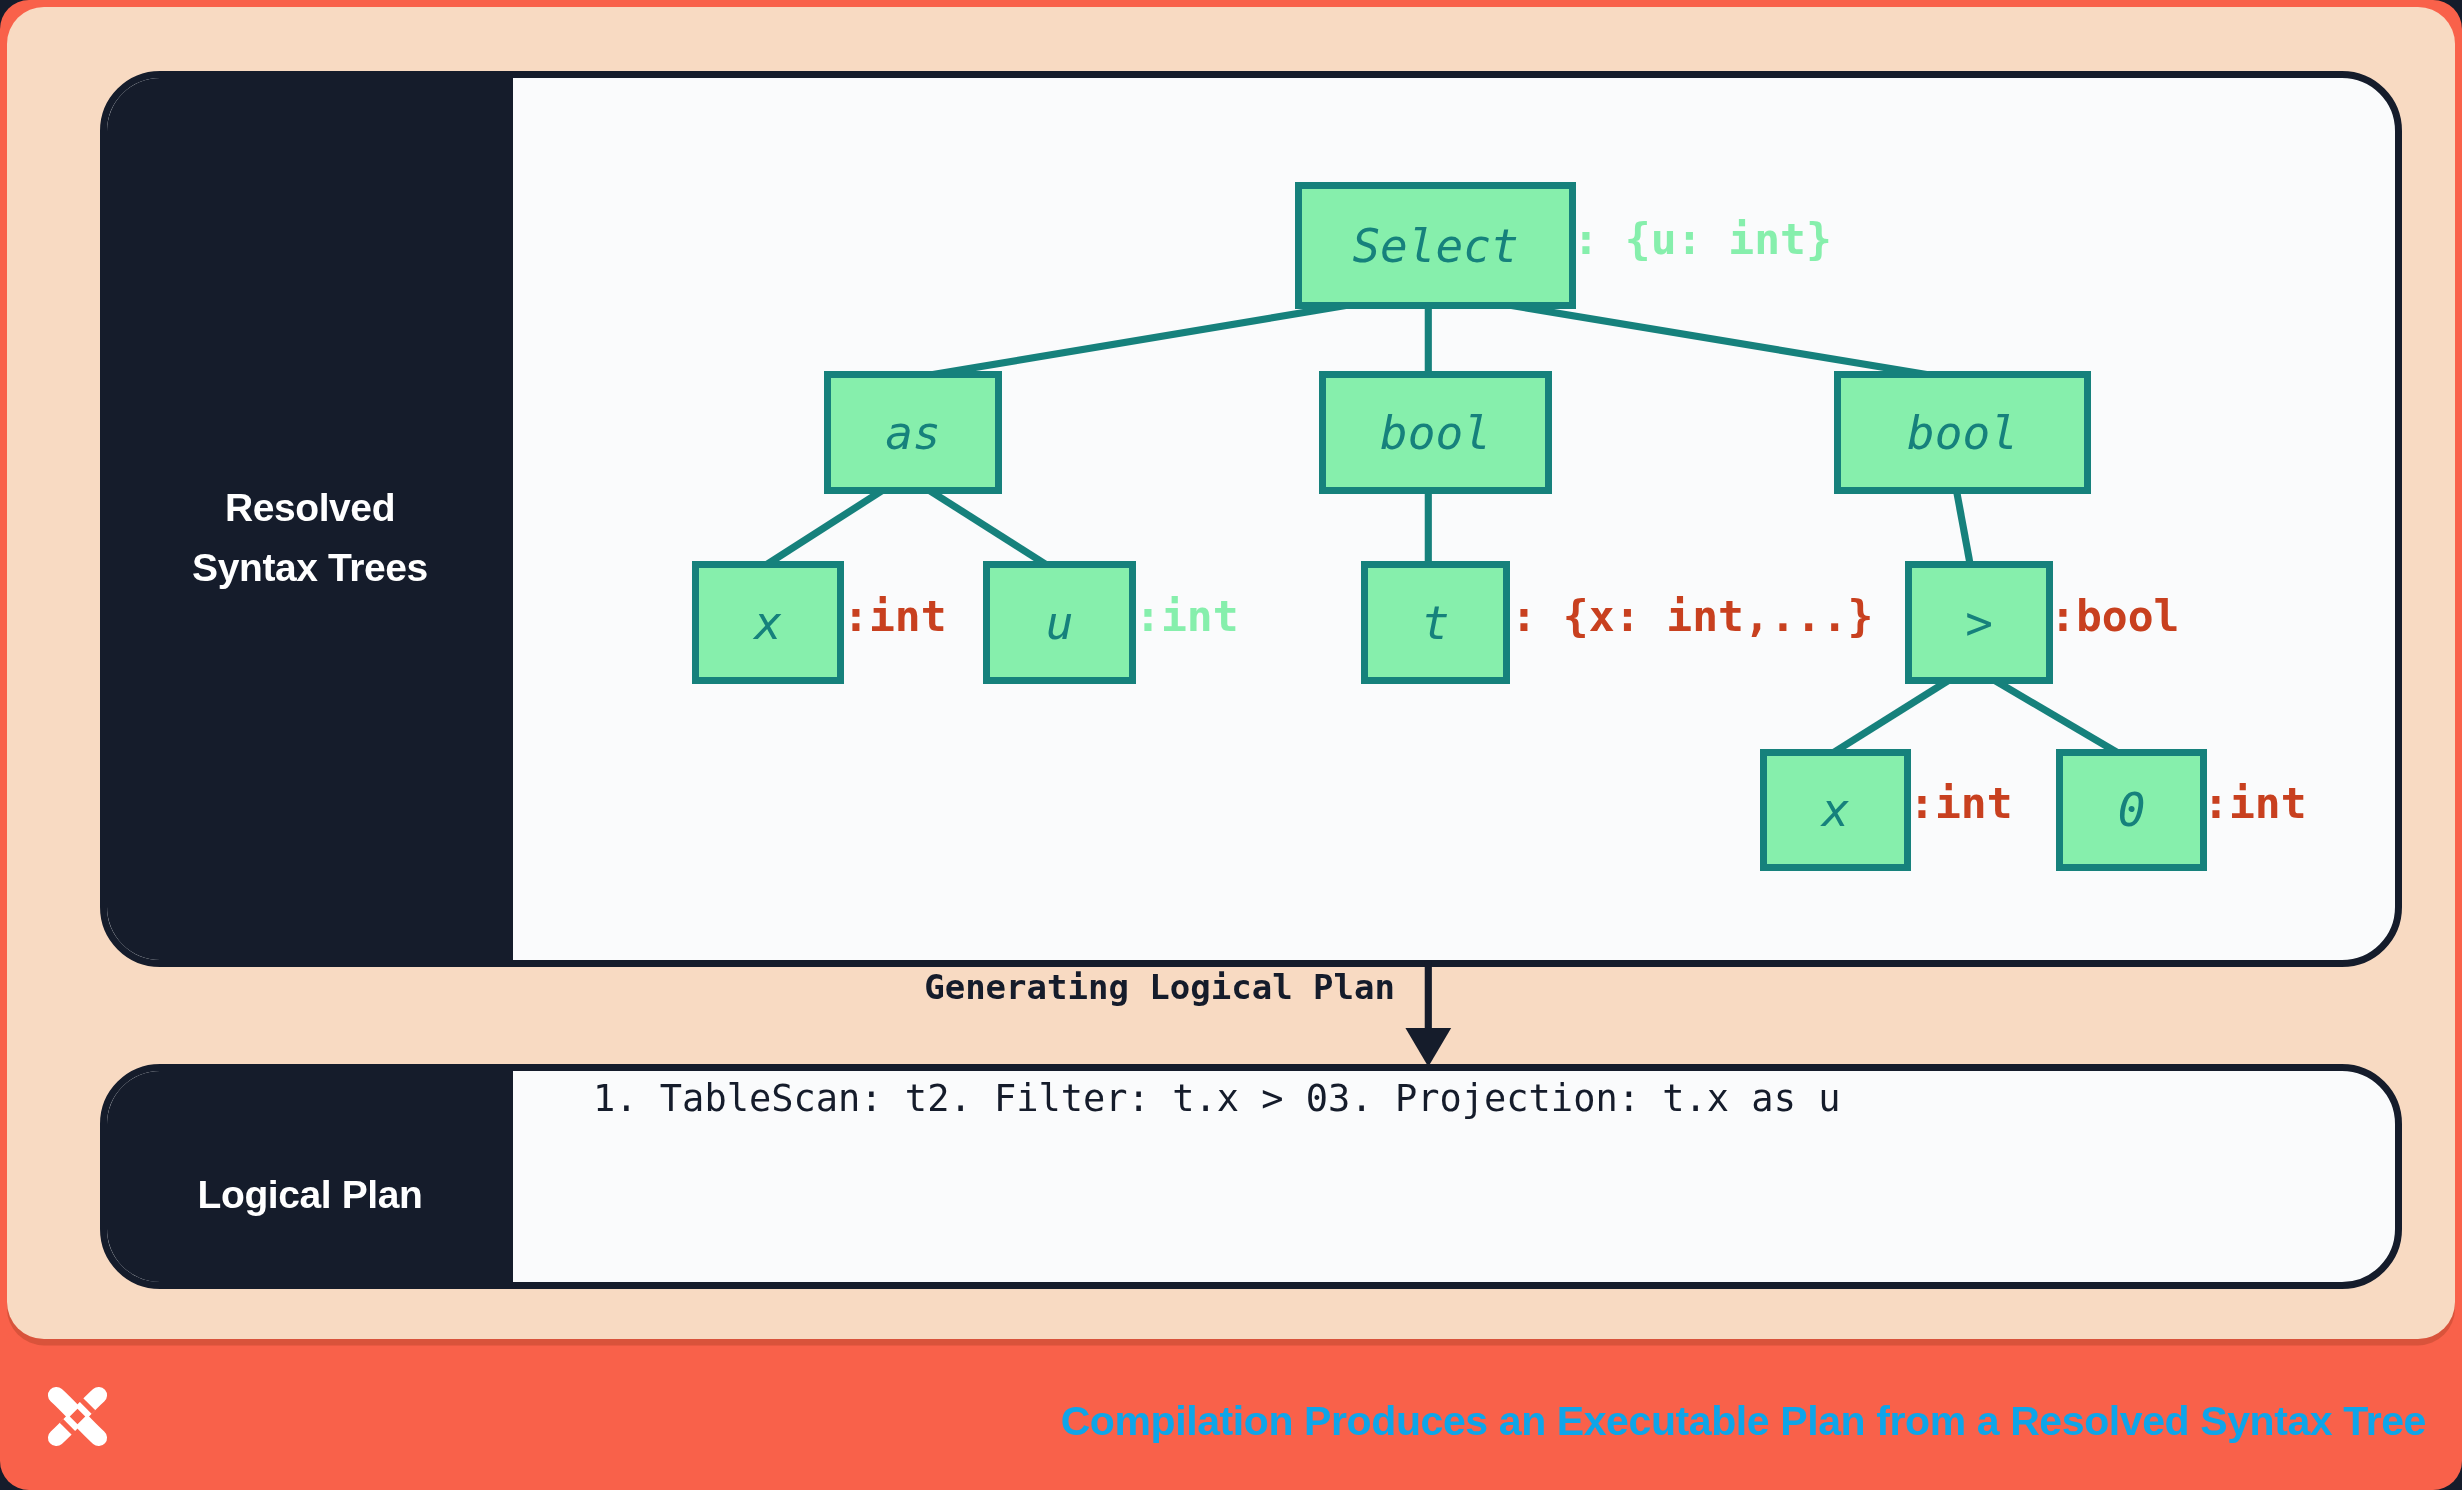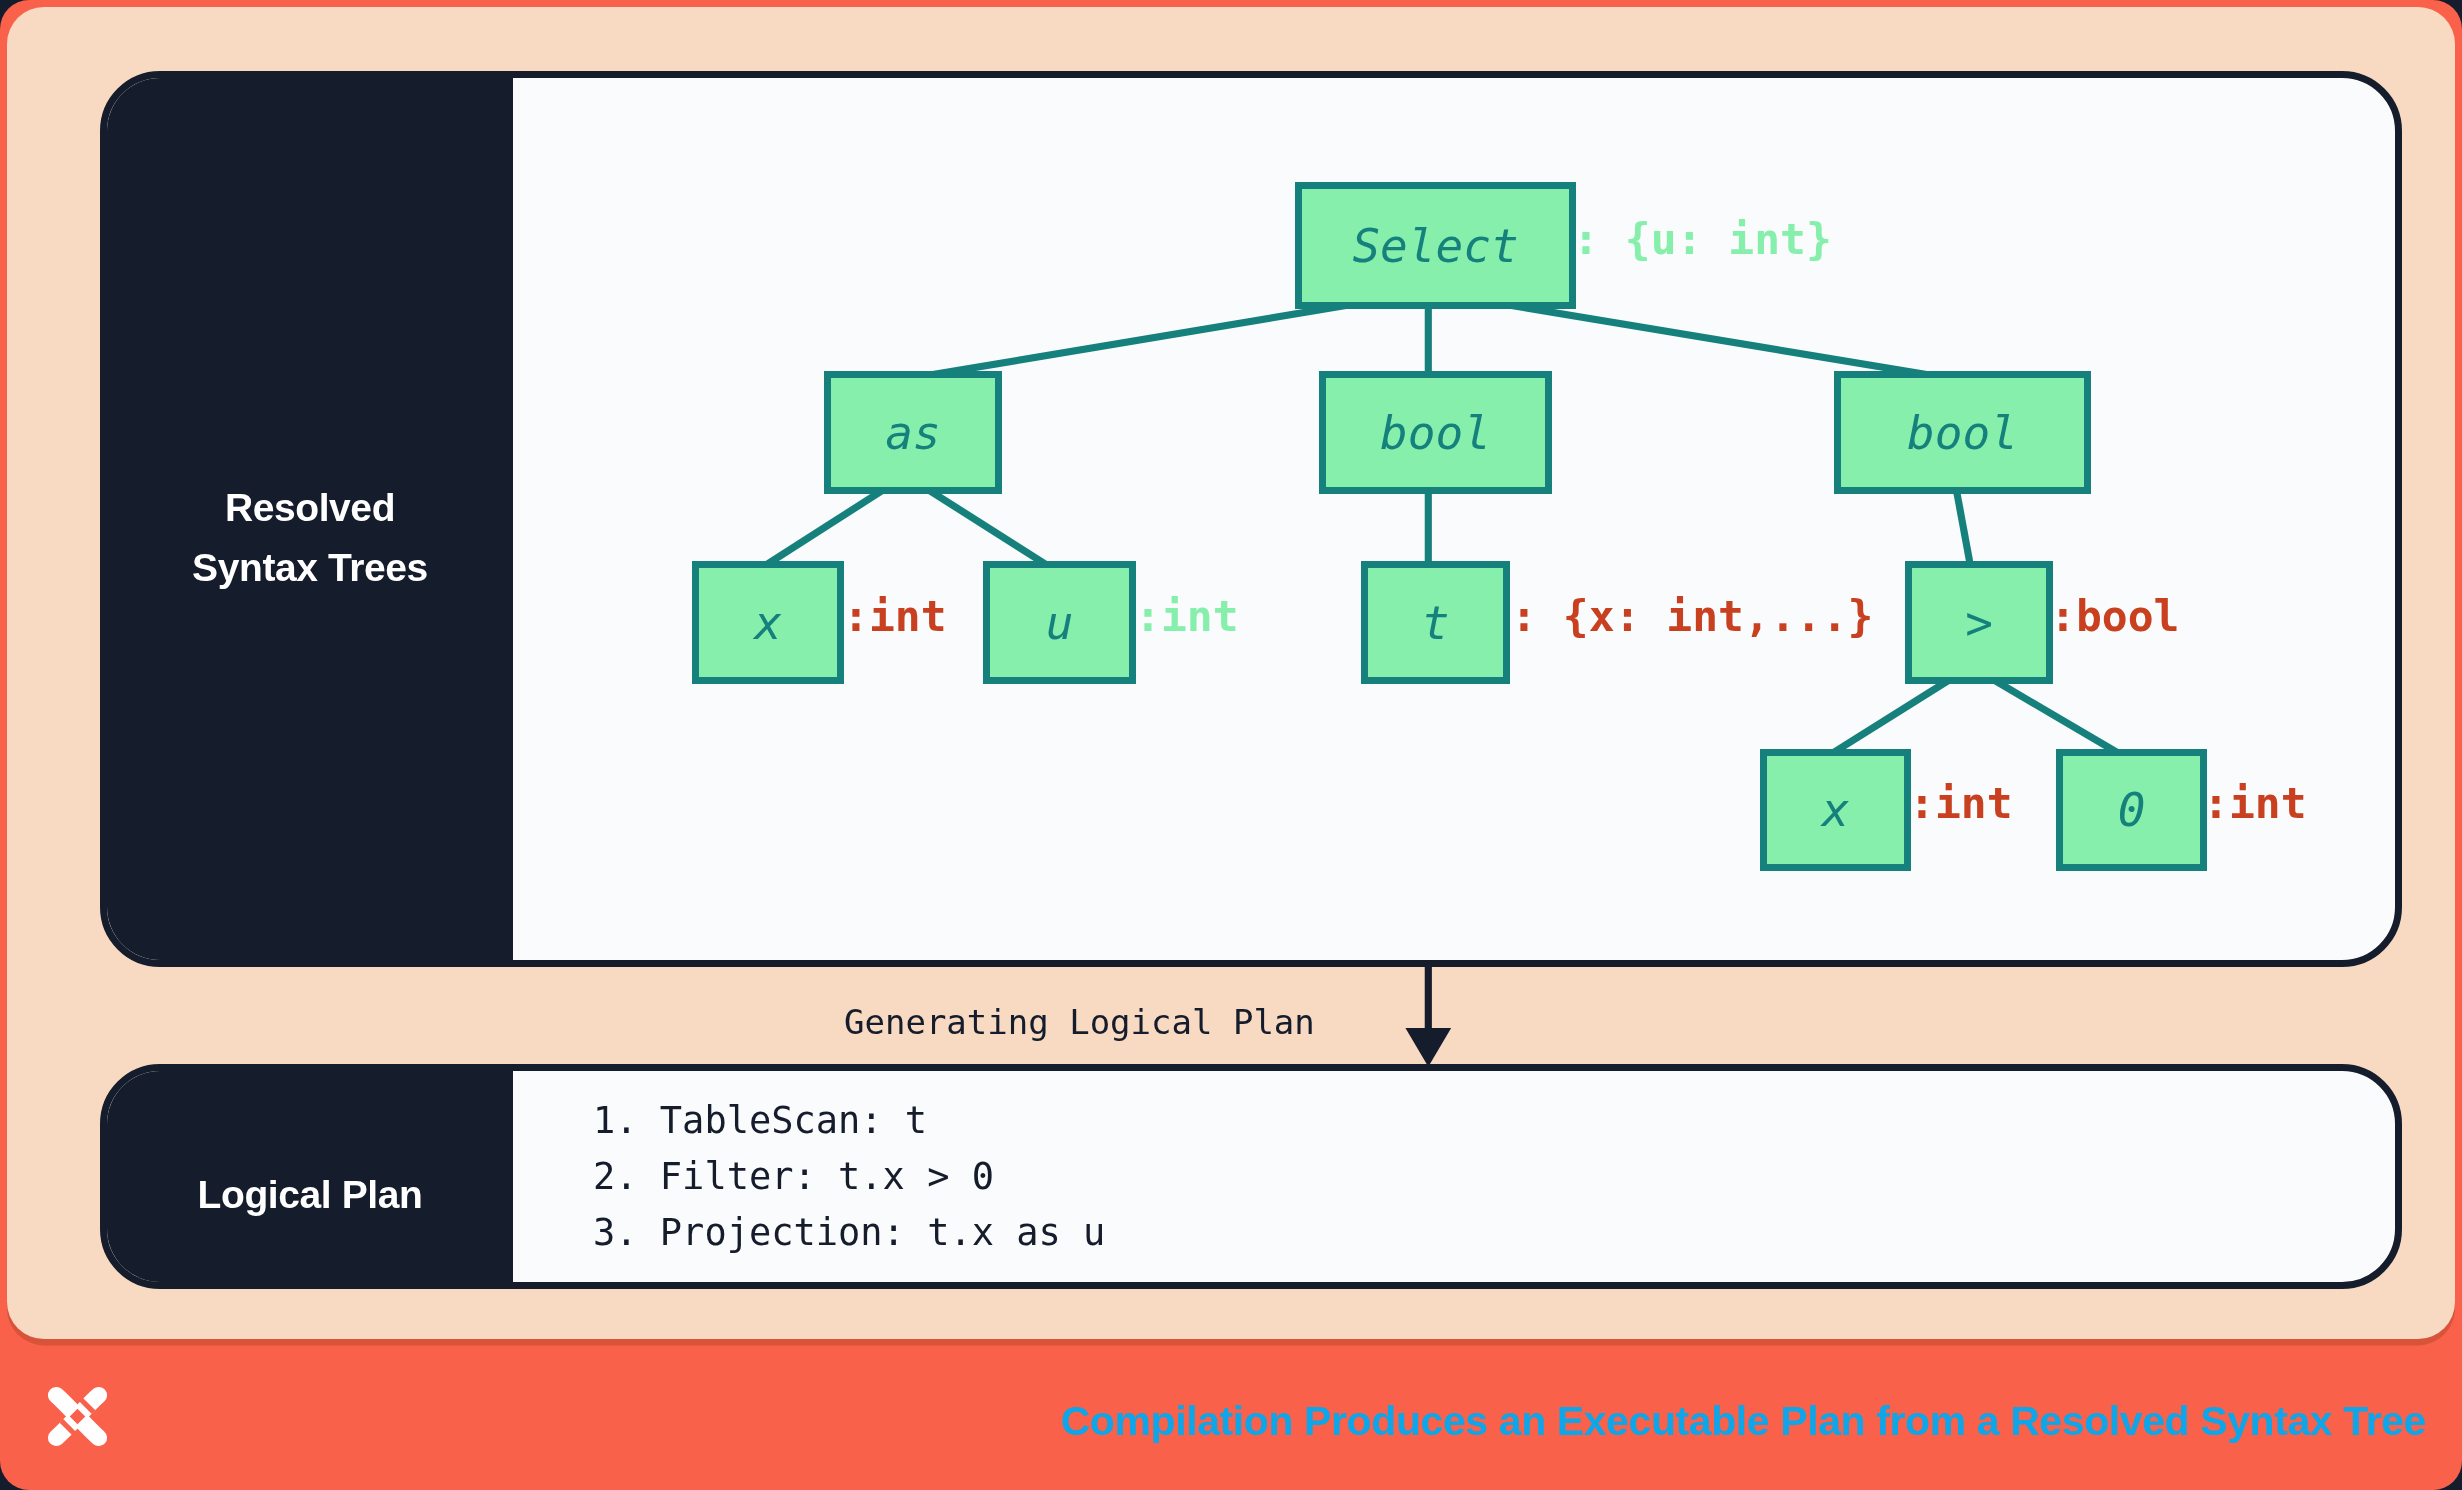--- a/index.html
+++ b/index.html
@@ -22,24 +22,24 @@
   .edges{position:absolute;left:0;top:0;width:2462px;height:1490px;pointer-events:none;}
 
   .node{position:absolute;background:#86efac;border:7.1px solid #16817C;
         display:flex;align-items:center;justify-content:center;
         font-family:"DejaVu Sans Mono",monospace;font-size:46px;color:#16817C;font-style:italic;}
   .anno{position:absolute;display:flex;align-items:center;
         font-family:"DejaVu Sans Mono",monospace;font-weight:700;font-size:43px;white-space:pre;}
   .anno.red{color:#C8401F;}
   .anno.navy{color:#86efac;}
 
-  .transition-label{position:absolute;left:844px;top:1001px;width:551px;
-        font-family:"DejaVu Sans Mono",monospace;font-size:34px;line-height:43px;color:#151C2B;}
+  .transition-label{position:absolute;left:844px;top:966px;width:551px;text-align:right;
+        font-family:"DejaVu Sans Mono",monospace;font-size:34px;line-height:43px;color:#151C2B;font-weight:bold;}
 
-  .plan-list{position:absolute;left:486px;top:0;bottom:0;display:flex;flex-direction:column;
+  .plan-list{position:absolute;left:486px;top:0;bottom:0;display:flex;
         justify-content:center;font-family:"DejaVu Sans Mono",monospace;font-size:37px;
         line-height:56px;color:#151C2B;white-space:pre;}
 
   .logo{position:absolute;left:41px;top:1380px;width:73px;height:73px;}
   .footer-title{position:absolute;right:36px;top:1396px;font-size:41px;line-height:51px;
         font-weight:700;color:#0ea5e9;letter-spacing:-0.4px;}
 </style>
 </head>
 <body>
 

